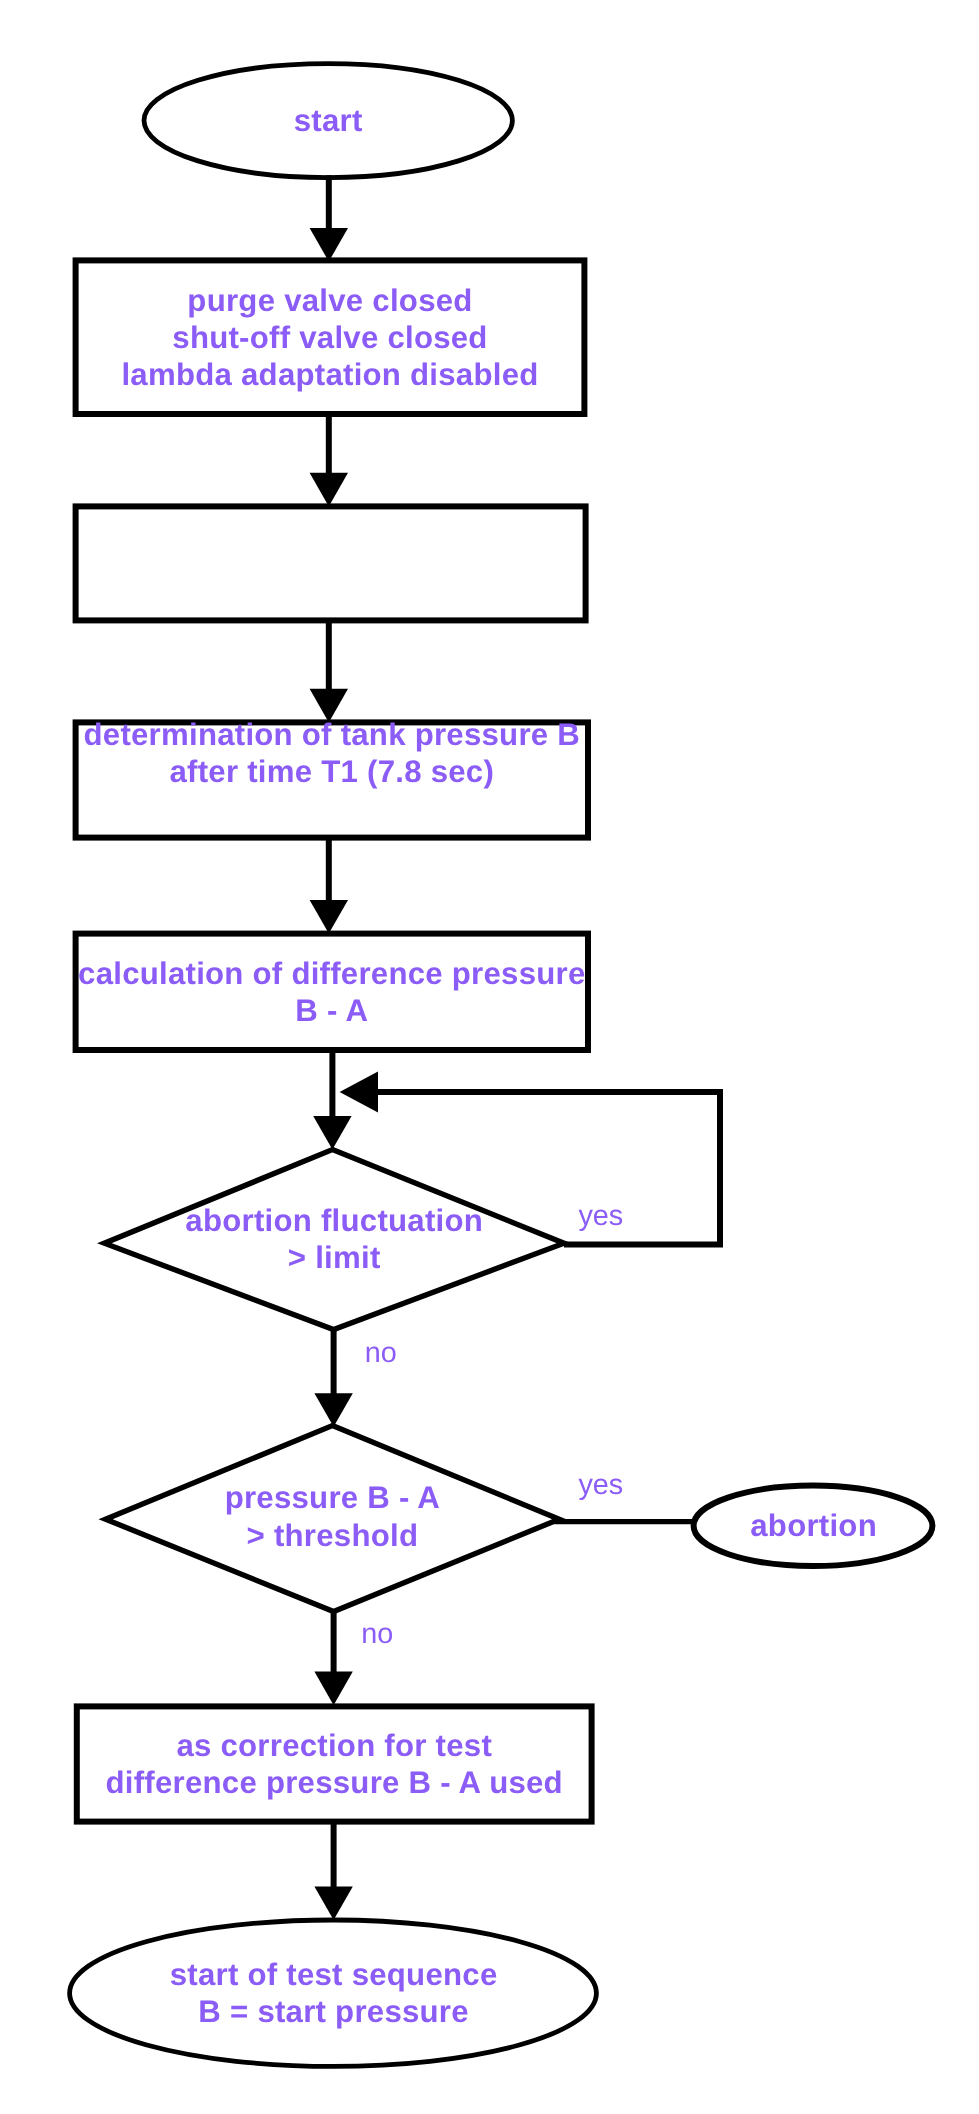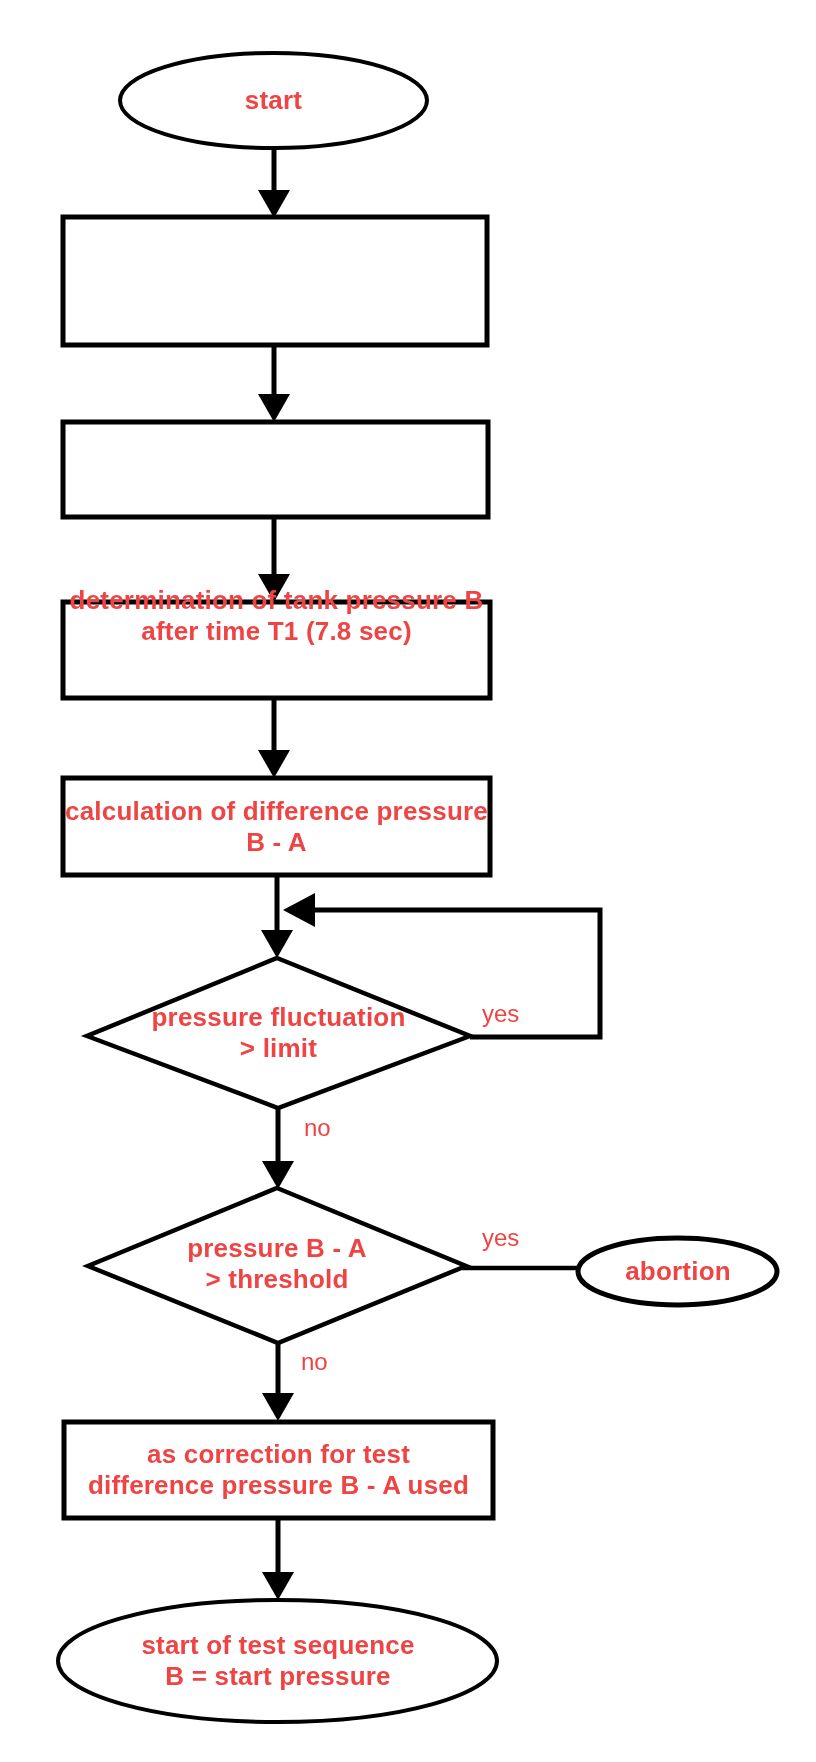--- a/index.html
+++ b/index.html
@@ -6,21 +6,21 @@
     margin: 0;
     padding: 0;
     background: #ffffff;
   }
   .stage {
     position: relative;
     width: 816px;
     height: 1762px;
     background: #ffffff;
     font-family: "Liberation Sans", sans-serif;
-    color: #ef4444;
+    color: #8b5cf6;
     overflow: hidden;
   }
   .stage svg {
     position: absolute;
     left: 0;
     top: 0;
   }
   .node-text {
     position: absolute;
     display: flex;
@@ -30,21 +30,21 @@
     text-align: center;
     font-size: 26px;
     font-weight: bold;
     line-height: 31px;
     letter-spacing: 0.2px;
     white-space: nowrap;
   }
   .t-start { left:120px; top:52px;  width:307px; height:97px;  }
   .t-init  { left:63px;  top:217px; width:424px; height:128px; }
   .t-tanka { left:63px;  top:422px; width:425px; height:95px;  }
-  .t-tankb { left:63px;  top:568px; width:427px; height:96px;  }
+  .t-tankb { left:63px;  top:580px; width:427px; height:96px;  }
   .t-calc  { left:63px;  top:778px; width:427px; height:97px;text-align:center;  }
   .t-fluct { left:87px;  top:975px; width:383px; height:115px; }
   .t-thresh{ left:88px;  top:1205px;width:378px; height:118px; }
   .t-abort { left:578px; top:1238px;width:200px; height:67px;  }
   .t-corr  { left:64px;  top:1422px;width:429px; height:96px;  }
   .t-end   { left:58px;  top:1600px;width:440px; height:122px; }
   .edge-label {
     position: absolute;
     font-size: 24px;
     font-weight: normal;
@@ -101,34 +101,39 @@
       <polygon points="262,1161 294,1161 278,1189"></polygon>
       <polygon points="262,1393 294,1393 278,1421"></polygon>
       <polygon points="262,1572 294,1572 278,1600"></polygon>
     </g>
   </svg>
 
   <div class="node-text t-start">
     <div>start</div>
   </div>
 
+  <div class="node-text t-init">
+    <div>purge valve closed</div>
+    <div>shut-off valve closed</div>
+    <div>lambda adaptation disabled</div>
+  </div>
 
 
   <div class="node-text t-tankb">
     <div>determination of tank pressure B</div>
     <div>after time T1 (7.8 sec)</div>
   </div>
 
   <div class="node-text t-calc">
     <div>calculation of difference pressure</div>
     <div>B - A</div>
   </div>
 
   <div class="node-text t-fluct">
-    <div>pressure fluctuation</div>
+    <div>abortion fluctuation</div>
     <div>&gt; limit</div>
   </div>
 
   <div class="node-text t-thresh">
     <div>pressure B - A</div>
     <div>&gt; threshold</div>
   </div>
 
   <div class="node-text t-abort">
     <div>abortion</div>

